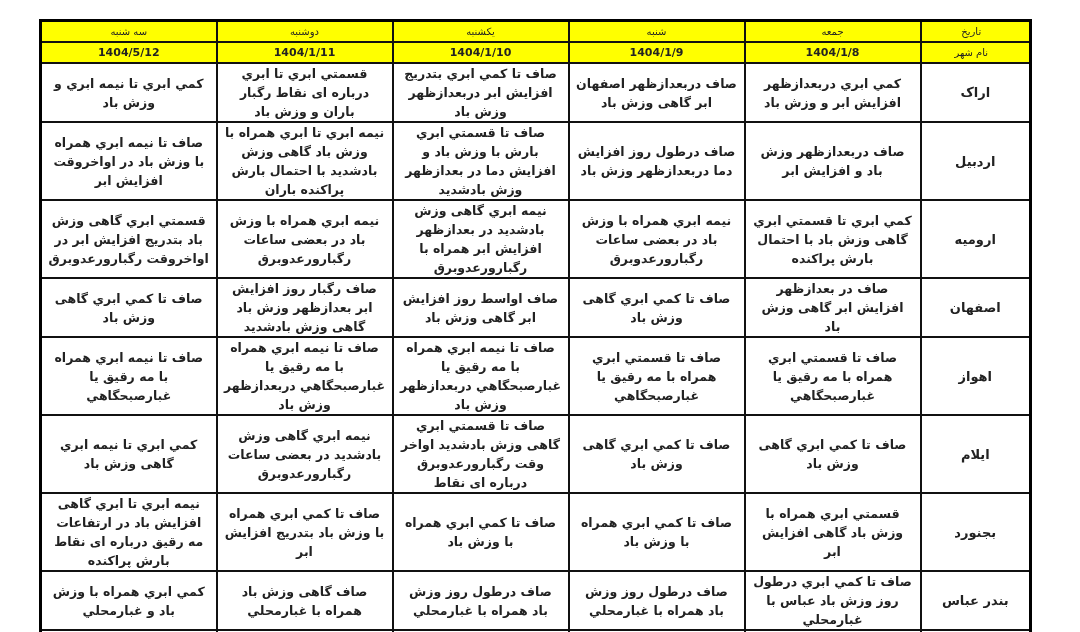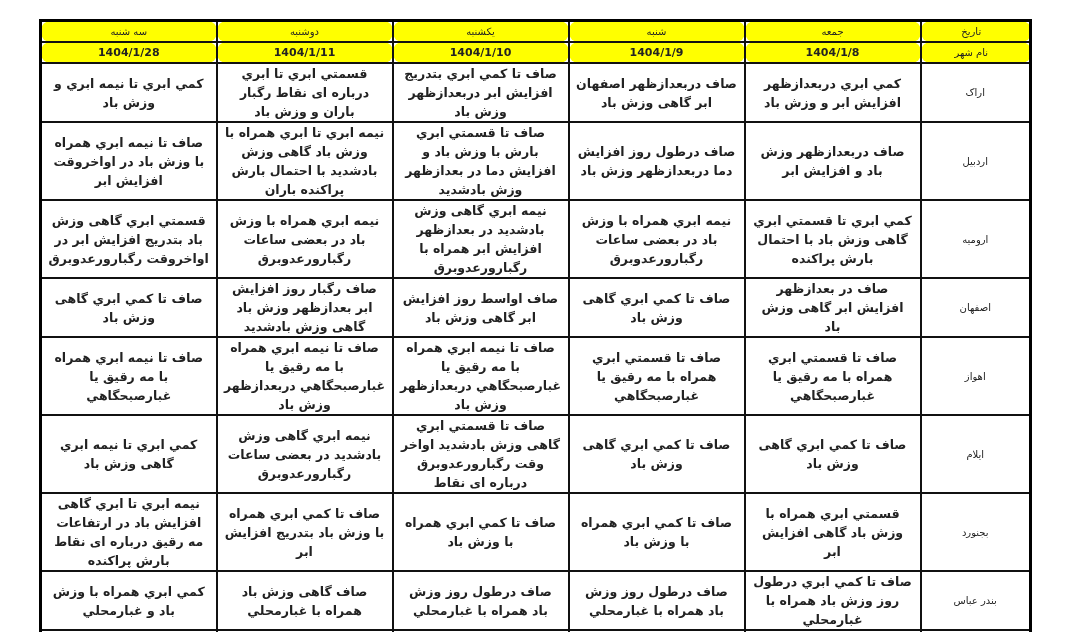--- a/index.html
+++ b/index.html
@@ -5,25 +5,25 @@
   html, body { margin:0; padding:0; background:#ffffff; }
   body { width:1080px; height:632px; position:relative; overflow:hidden;
          font-family:"DejaVu Sans", sans-serif; }
   .tbl-wrap { position:absolute; left:39px; top:19px; width:993px; }
   table.forecast { border-collapse:collapse; width:993px; table-layout:fixed;
          direction:rtl; border:3px solid #000; }
   table.forecast td { border:2px solid #111; text-align:center; vertical-align:middle;
          color:#222; padding:0 6px; }
   col.c-label { width:110px; }
   col.c-day { width:176px; }
-  tr.hdr td { background:#ffff00; height:19px; font-size:10px; font-weight:normal; color:#222; padding:0 4px;border-radius:9px; }
+  tr.hdr td { background:#ffff00; height:19px; font-size:10px; font-weight:normal; color:#222; padding:0 4px; }
   tr.hdr td.lbl { text-align:center; padding-right:12px; }
   tr.date td { font-weight:bold; font-size:11px; }
   tr.data td { height:56px; font-size:12.5px; font-weight:bold; line-height:19px; }
-  tr.data td.city { font-weight:normal; font-size:10px; }
+  tr.data td.city { font-weight:bold; font-size:13px; }
 </style>
 </head>
 <body>
 
 <div class="tbl-wrap">
 <table class="forecast">
   <colgroup>
     <col class="c-label">
         <col class="c-day">
         <col class="c-day">
@@ -39,21 +39,21 @@
       <td>یکشنبه</td>
       <td>دوشنبه</td>
       <td>سه شنبه</td>
     </tr>
     <tr class="hdr date">
       <td class="lbl" style="font-weight:normal;font-size:10px;margin-top:38px;">نام شهر</td>
       <td>1404/1/8</td>
       <td>1404/1/9</td>
       <td>1404/1/10</td>
       <td>1404/1/11</td>
-      <td>1404/1/28</td>
+      <td>1404/5/12</td>
     </tr>
 
     <tr class="data">
       <td class="city">اراک</td>
       <td>كمي ابري دربعدازظهر افزايش ابر و وزش باد</td>
       <td>صاف دربعدازظهر اصفهان ابر گاهی وزش باد</td>
       <td>صاف تا كمي ابري بتدريج افزايش ابر دربعدازظهر وزش باد</td>
       <td>قسمتي ابري تا ابري درباره ای نقاط رگبار باران و وزش باد</td>
       <td>كمي ابري تا نيمه ابري و وزش باد</td>
     </tr>
@@ -100,21 +100,21 @@
     <tr class="data">
       <td class="city">بجنورد</td>
       <td>قسمتي ابري همراه با وزش باد گاهی افزايش ابر</td>
       <td>صاف تا كمي ابري همراه با وزش باد</td>
       <td>صاف تا كمي ابري همراه با وزش باد</td>
       <td>صاف تا كمي ابري همراه با وزش باد بتدريج افزايش ابر</td>
       <td>نيمه ابري تا ابري گاهی افزايش باد در ارتفاعات مه رقيق درباره ای نقاط بارش پراكنده</td>
     </tr>
     <tr class="data">
       <td class="city">بندر عباس</td>
-      <td>صاف تا كمي ابري درطول روز وزش باد همراه با غبارمحلي</td>
+      <td>صاف تا كمي ابري درطول روز وزش باد عباس با غبارمحلي</td>
       <td>صاف درطول روز وزش باد همراه با غبارمحلي</td>
       <td>صاف درطول روز وزش باد همراه با غبارمحلي</td>
       <td>صاف گاهی وزش باد همراه با غبارمحلي</td>
       <td>كمي ابري همراه با وزش باد و غبارمحلي</td>
     </tr>
     <tr class="data">
       <td class="city">بوشهر- فرودگاه</td>
       <td>صاف گاهی غبارمحلي در بعضی ساعات رشدابردرارتفاعات</td>
       <td>كمي ابري گاهی غبارمحلي در بعضی ساعات رشدابردرارتفاعات</td>
       <td>كمي ابري گاهی غبارمحلي در بعضی ساعات رشدابردرارتفاعات</td>

